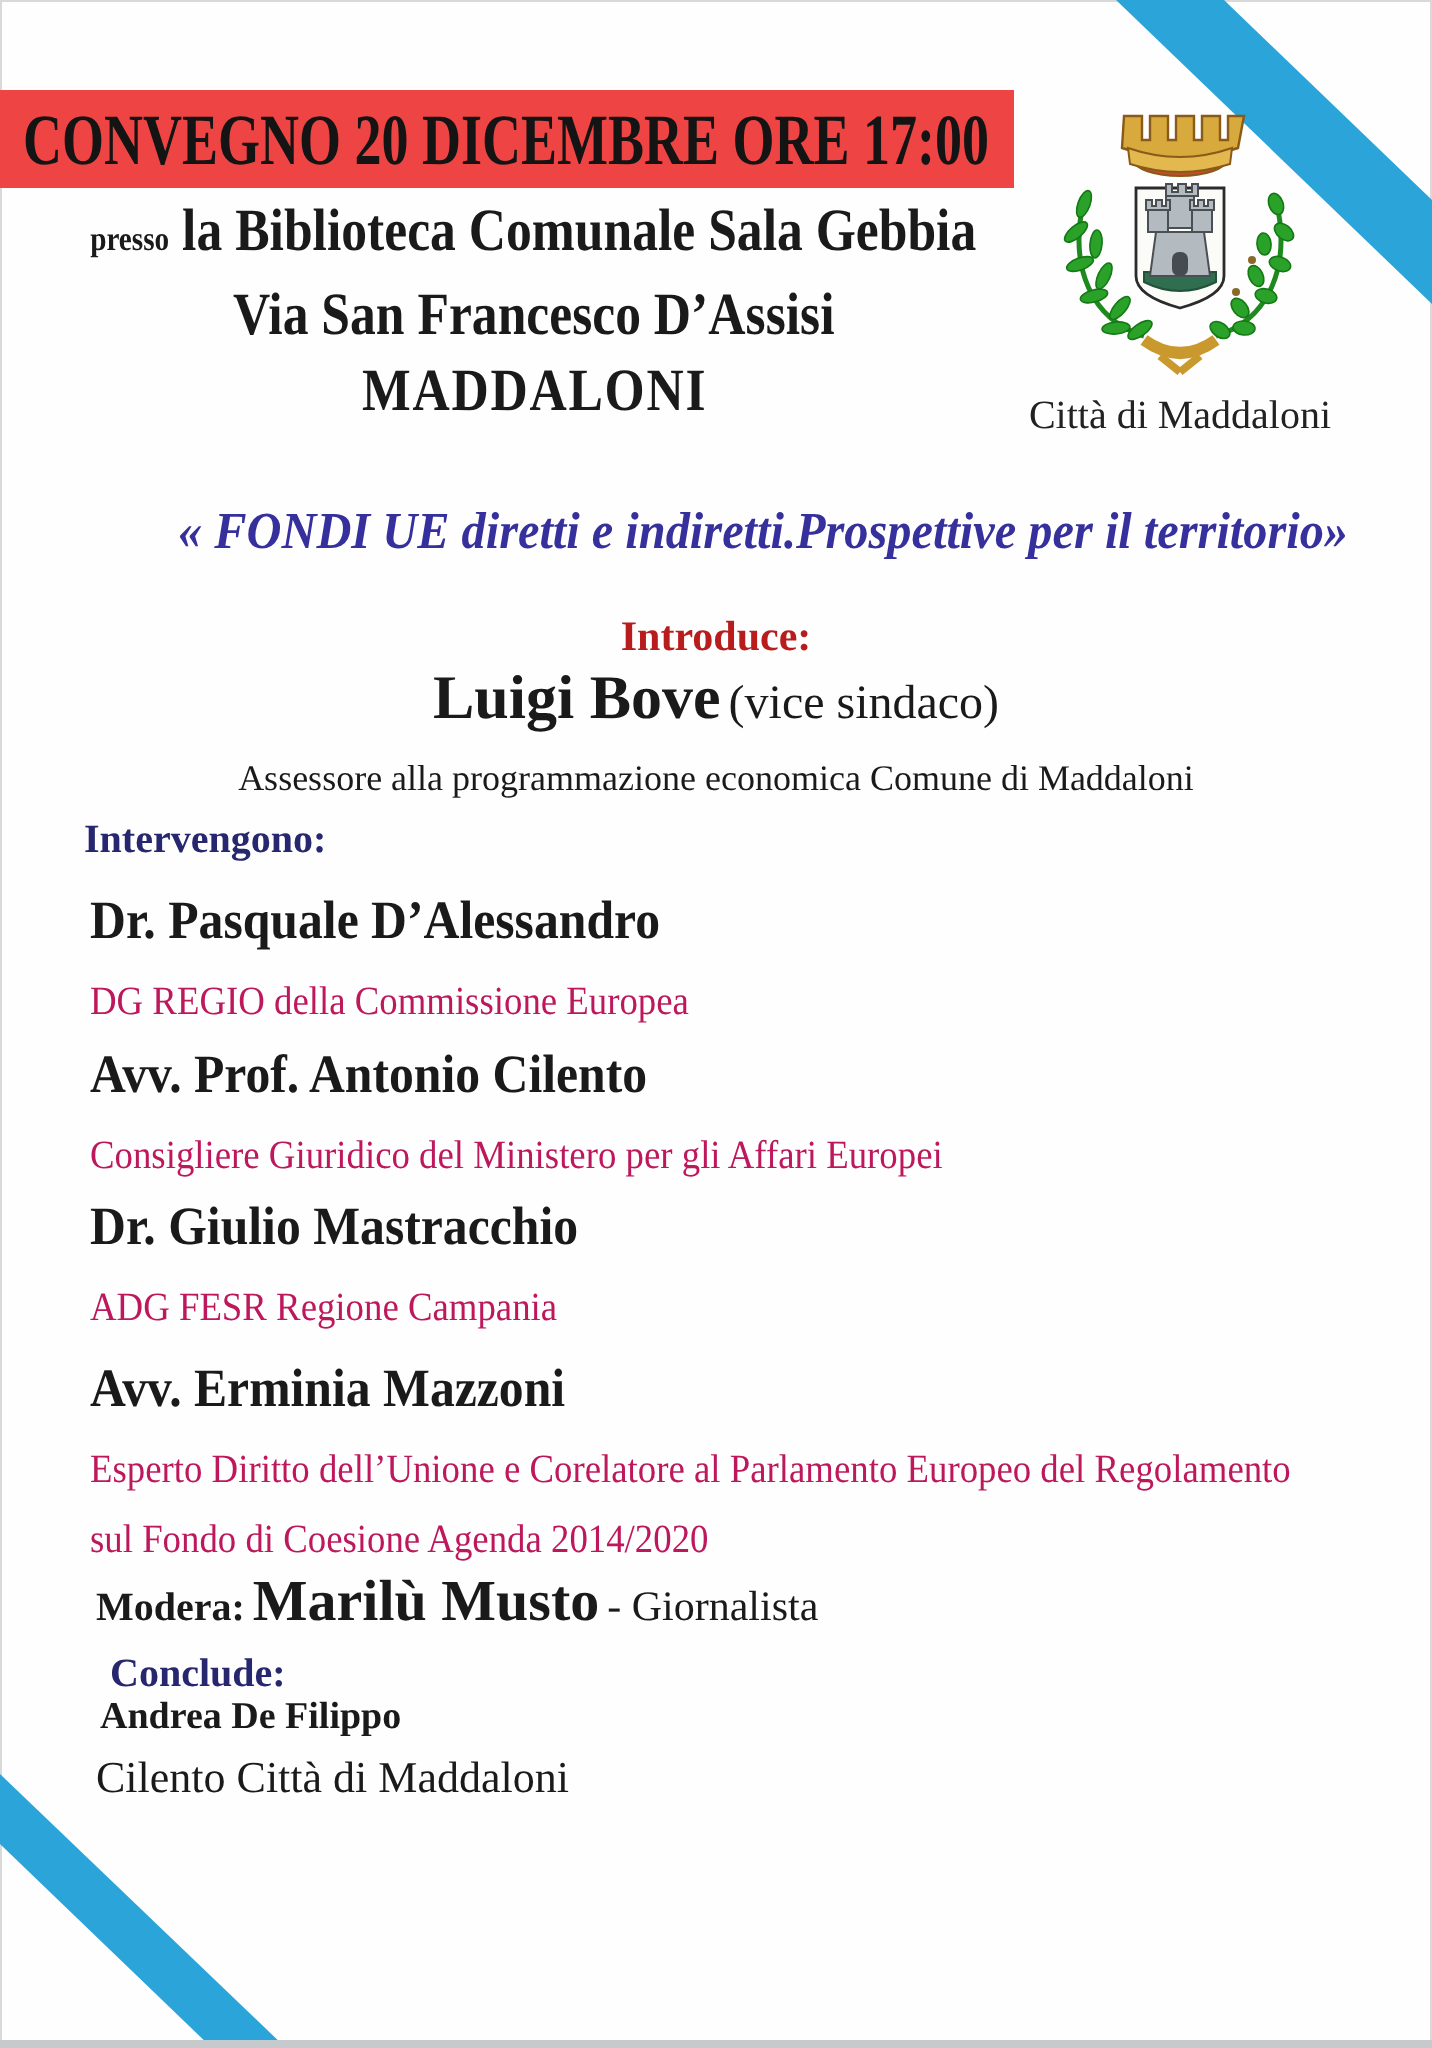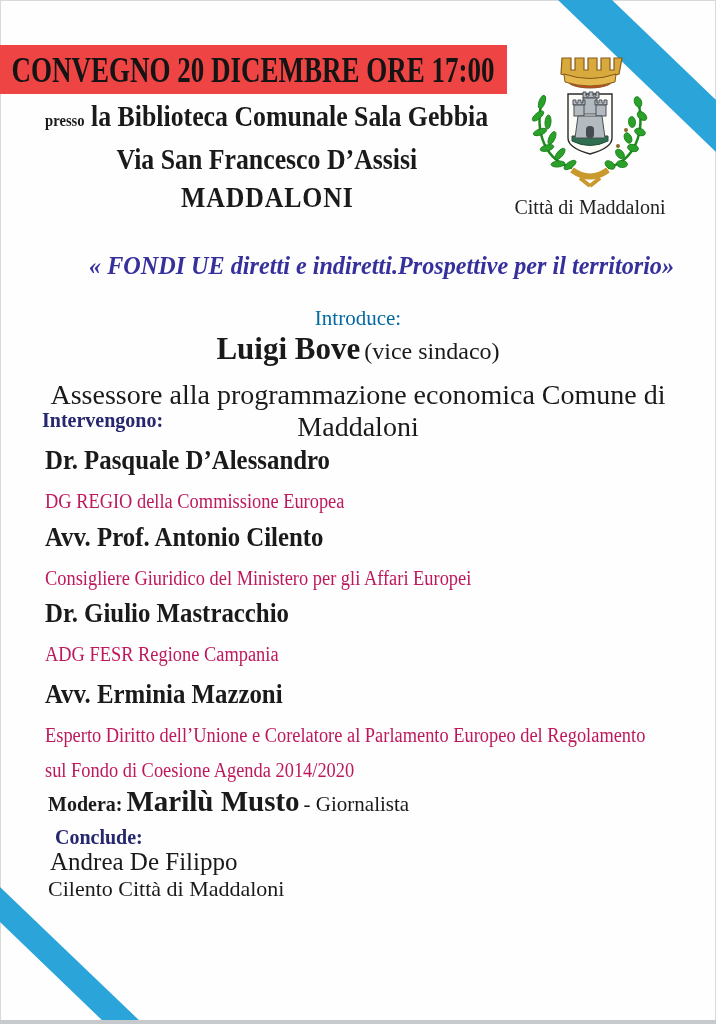--- a/index.html
+++ b/index.html
@@ -27,39 +27,39 @@
   .presso{font-size:17px;font-weight:bold;}
   .venue-city{letter-spacing:1px;}
 
   .crest-block{position:absolute;left:512px;top:38px;width:156px;text-align:center;}
   .crest-caption{font-size:20px;margin-top:2px;color:#222;}
 
   .main-title{position:absolute;top:251px;left:0;width:716px;text-align:center;
     color:#36309D;font-weight:bold;font-style:italic;font-size:26px;margin-left:24px;}
 
   .center-label{position:absolute;top:306px;left:0;width:716px;text-align:center;
-    color:#0369a1;font-weight:normal;font-size:21px;}
+    color:#b91c1c;font-weight:bold;font-size:21px;}
   .intro-line{position:absolute;top:331px;left:0;width:716px;text-align:center;}
   .big-name{font-size:31px;font-weight:bold;}
   .inline-role{font-size:24px;}
-  .intro-sub{position:absolute;top:379px;left:0;width:716px;text-align:center;font-size:28px;}
+  .intro-sub{position:absolute;top:379px;left:0;width:716px;text-align:center;font-size:18px;}
 
   .speakers-label{position:absolute;top:409px;left:42px;color:#26276F;font-weight:bold;font-size:20px;}
   .speaker{position:absolute;left:45px;width:665px;}
   .sp0{top:443px;} .sp1{top:520px;} .sp2{top:596px;} .sp3{top:677px;}
   .sp-name{font-size:27px;font-weight:bold;line-height:34px;margin-bottom:7px;}
   .sp-role{font-size:20px;line-height:35px;color:#be185d;}
 
   .moderator{position:absolute;top:785px;left:48px;}
   .mod-label{font-size:20px;font-weight:bold;}
   .mod-name{font-size:29px;font-weight:bold;}
   .mod-role{font-size:21px;}
 
   .conclude-label{position:absolute;top:826px;left:55px;color:#26276F;font-weight:bold;font-size:20px;}
-  .conclude-name{position:absolute;top:848px;left:50px;font-size:25px;font-weight:normal;}
+  .conclude-name{position:absolute;top:848px;left:50px;font-size:19px;font-weight:bold;}
   .conclude-role{position:absolute;top:876px;left:48px;font-size:22px;}
 
   .bottom-bar{position:absolute;left:0;bottom:0;width:716px;height:4px;background:#c6cacc;z-index:3;}
 </style>
 </head>
 <body>
 
 <div class="poster">
 
   <svg class="stripes" width="716" height="1024" viewBox="0 0 716 1024" aria-hidden="true">

